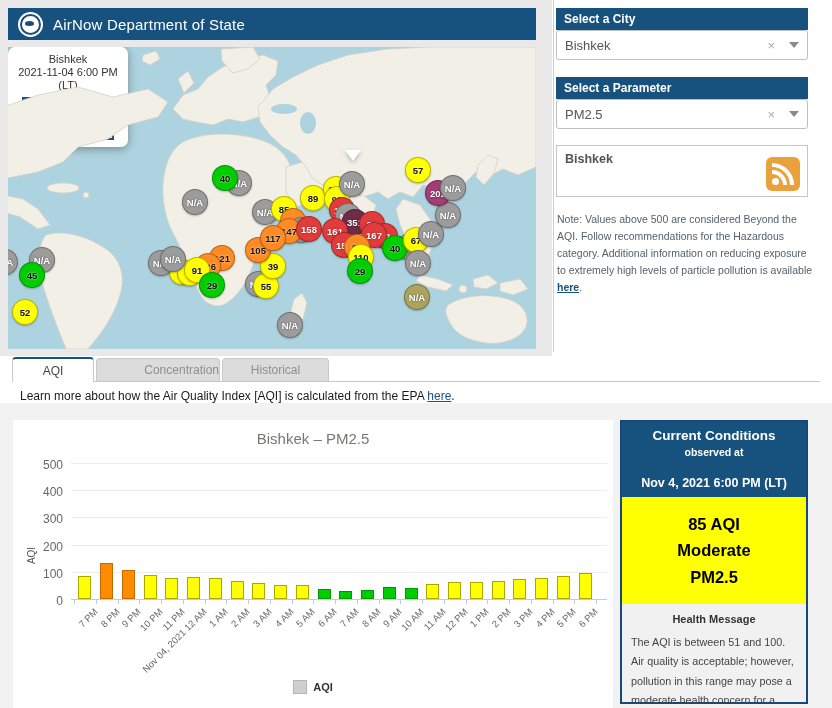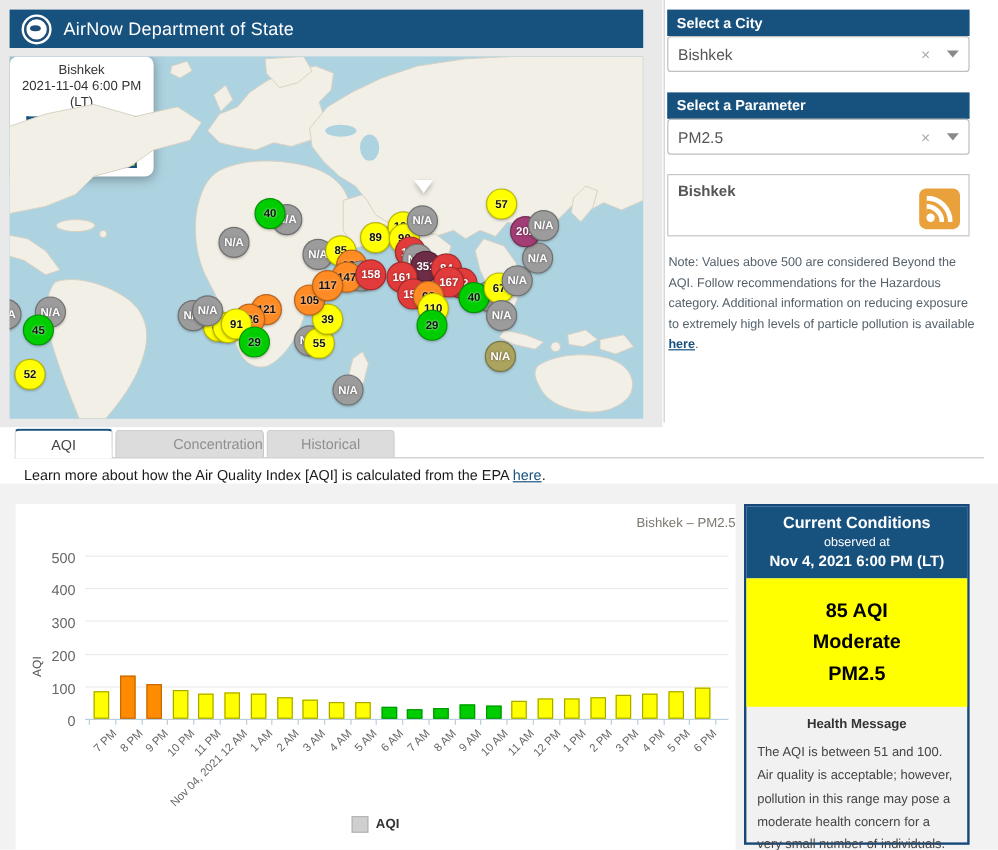--- a/index.html
+++ b/index.html
@@ -64,42 +64,42 @@
   #tab-conc{left:96px;width:124px;background:#dcdcdc;color:#8f8f8f;justify-content:flex-end;}
   #tab-hist{left:222px;width:107px;background:#dcdcdc;color:#8f8f8f;}
   #tab-rule{left:12px;top:381px;width:808px;height:1px;background:#c9c9c9;z-index:2;}
   #learn{left:20px;top:389px;font-size:12px;color:#1b1b1b;}
 
   
   #bottom-band{left:0;top:403px;width:832px;height:305px;background:#f2f2f2;}
 
   
   #chart-panel{left:13px;top:420px;width:600px;height:288px;background:#fff;}
-  #chart-title{position:absolute;left:0;top:10px;width:100%;text-align:right;font-size:11px;color:#7b776f;}
+  #chart-title{position:absolute;left:0;top:10px;width:100%;text-align:center;font-size:15px;color:#7b776f;}
   .gl{position:absolute;left:58px;width:536px;height:1px;background:#ececec;}
   .ytick{position:absolute;left:14px;width:36px;text-align:right;font-size:12px;color:#66676b;}
   #ylabel{position:absolute;left:10px;top:130px;font-size:10px;color:#55565a;transform:rotate(-90deg);}
   #axis-line{position:absolute;left:58px;top:179px;width:536px;height:1px;background:#b9cfdf;}
   .atick{position:absolute;width:1px;height:4px;background:#b9cfdf;top:180px;}
   .bar{position:absolute;width:13px;box-sizing:border-box;border:1px solid;cursor:pointer;}
   .b-green{background:#00cd00;border-color:#009a00;}
   .b-yellow{background:#ffff00;border-color:#a8a800;}
   .b-orange{background:#ff8b00;border-color:#c56a00;}
   .xlab{position:absolute;top:186px;font-size:9.5px;color:#66676b;white-space:nowrap;
     transform:translateX(-100%) rotate(-45deg);transform-origin:100% 0;}
   #legend{position:absolute;left:0;top:260px;width:100%;display:flex;align-items:center;justify-content:center;gap:6px;}
   #legend .sw{width:12px;height:12px;background:#cfcfcf;border:1px solid #b5b5b5;}
   #legend .lab{font-size:11px;font-weight:bold;color:#333;}
 
   
   #cc{left:620px;top:420px;width:188px;height:284px;border:2px solid #16497a;box-sizing:border-box;background:#f1f1f1;
     display:flex;flex-direction:column;}
   #cc-head{background:#17517e;color:#fff;text-align:center;padding:6px 4px 7px;}
   #cc-title{font-size:13.5px;font-weight:bold;margin-bottom:3px;}
-  #cc-obs{font-size:10.5px;font-weight:normal;margin-bottom:3px;}
+  #cc-obs{font-size:10.5px;font-weight:bold;margin-bottom:18px;}
   #cc-date{font-size:12.5px;font-weight:bold;}
   #cc-aqi{background:#ffff00;text-align:center;padding:14px 4px;color:#000;}
   #cc-aqi div{font-size:16.5px;font-weight:bold;line-height:1.6;}
   #cc-health{flex:1;padding:7px 9px 4px;}
   #cc-htitle{font-size:11px;font-weight:bold;color:#333;text-align:center;margin:2px 0 8px;}
   #cc-htext{font-size:10.8px;line-height:1.78;color:#444;}
 </style>
 </head>
 <body>
 

